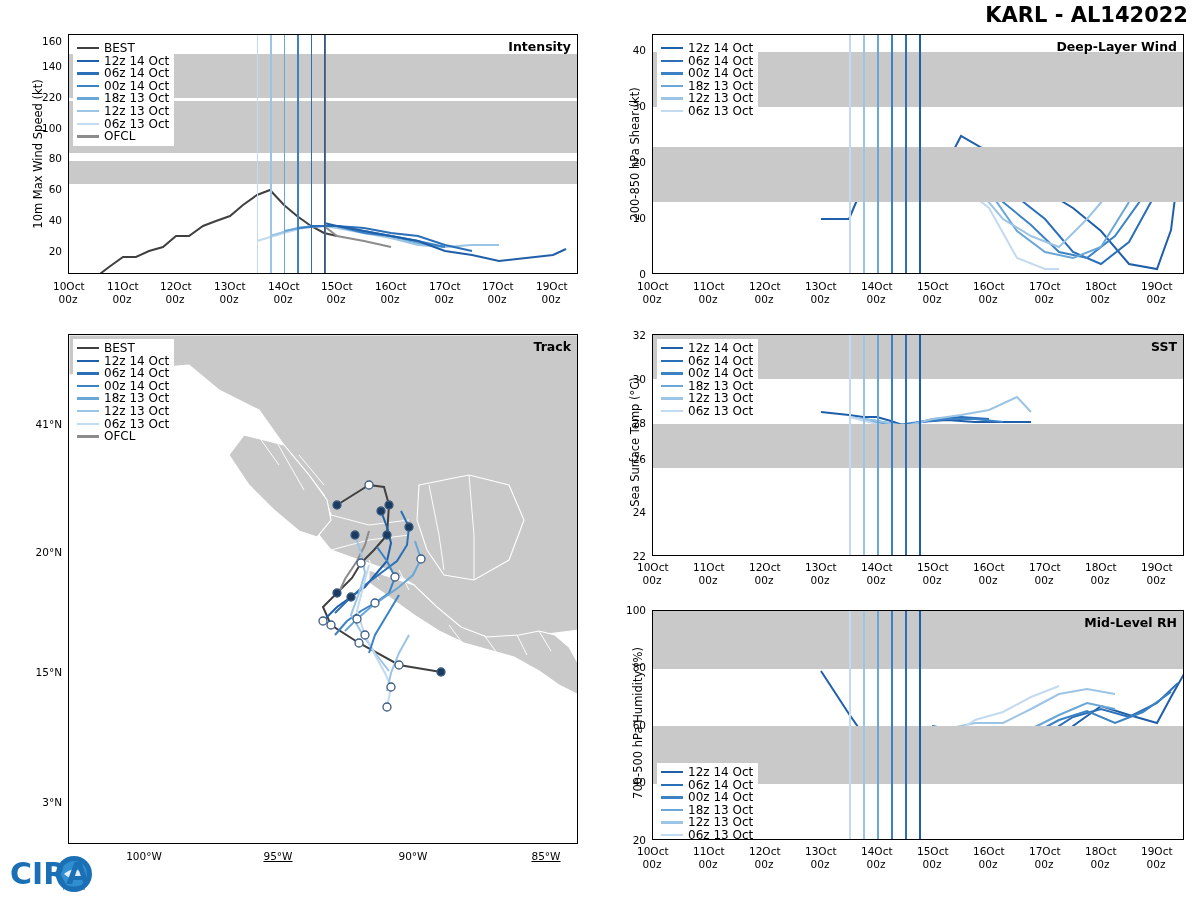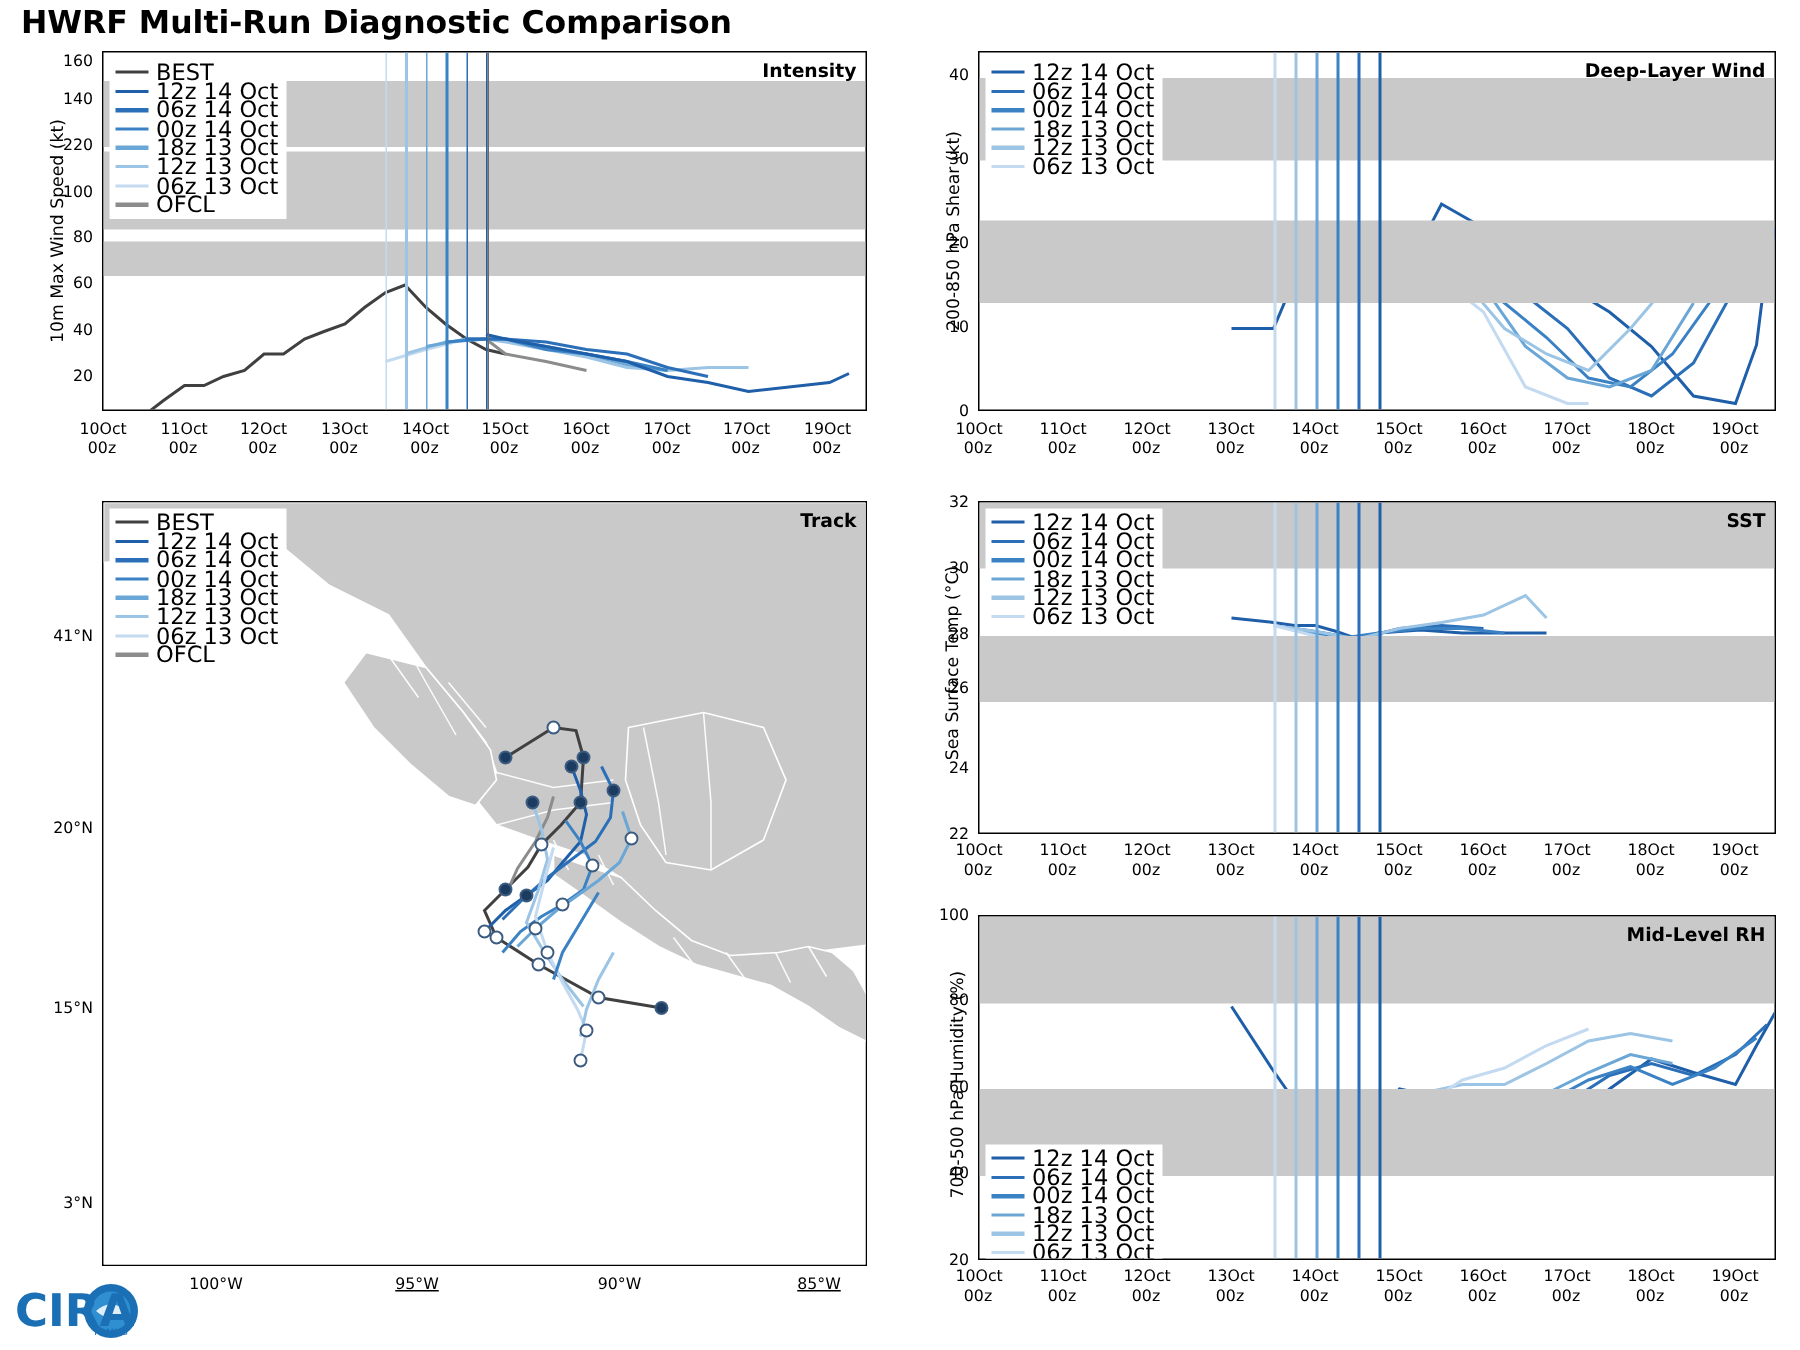--- a/index.html
+++ b/index.html
@@ -9,31 +9,31 @@
   .hdr-right{position:absolute;right:12px;top:3px;font-size:21px;font-weight:bold;}
 
   .panel{position:absolute;box-sizing:border-box;}
   .plot{position:absolute;box-sizing:border-box;border:1px solid #000;background:#fff;overflow:hidden;}
   .band{position:absolute;left:0;right:0;background:#c9c9c9;}
   .vline{position:absolute;top:0;bottom:0;width:1.6px;}
   .ptitle{position:absolute;right:6px;top:4px;font-size:12.5px;font-weight:bold;}
   .ylab{position:absolute;font-size:11.5px;transform-origin:50% 50%;white-space:nowrap;}
   .tick{position:absolute;font-size:10.5px;white-space:nowrap;text-align:center;}
   .tickv{position:absolute;font-size:10.5px;white-space:nowrap;text-align:right;}
-  .legend{position:absolute;background:#fff;border:0;padding:3px 5px 3px 4px;font-size:15px;line-height:12.6px;}
+  .legend{position:absolute;background:#fff;border:0;padding:3px 5px 3px 4px;font-size:12px;line-height:12.6px;}
   .legend div{white-space:nowrap;height:12.6px;display:flex;align-items:center;}
   .lswatch{display:inline-block;width:22px;height:2.4px;margin-right:5px;}
   svg{display:block;}
   .cira{position:absolute;left:8px;bottom:6px;width:112px;height:46px;}
 </style>
 </head>
 <body>
 
 <div class="hdr">
-  <div class="hdr-left">HWRF Multi-Run Diagnostic Comparison</div>
+  <div class="hdr-right">KARL - AL142022</div>
 </div>
 
 <div class="panel" style="left:0;top:30px;width:600px;height:290px;">
   <div class="plot" id="plot-int" style="left:68px;top:4px;width:510px;height:240px;">
 
     <div class="band" style="top:65.8px;height:52.7px;"></div>
     <div class="band" style="top:125.8px;height:23.6px;"></div>
     <div class="band" style="top:50.2px;height:0;"></div>
     <div class="band" style="top:19.4px;height:43.6px;"></div>
 

